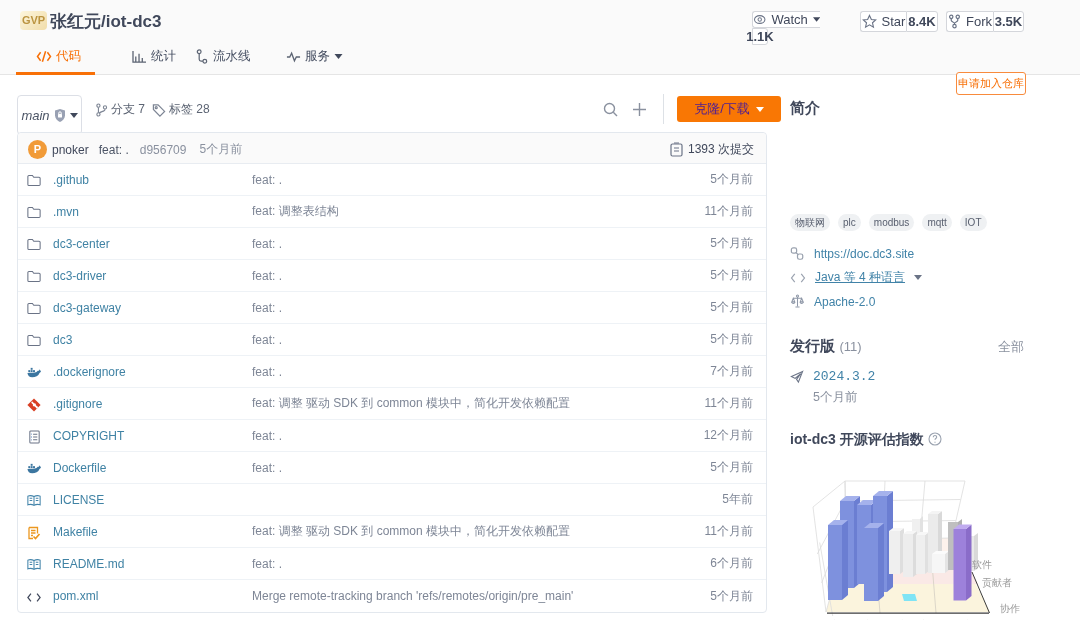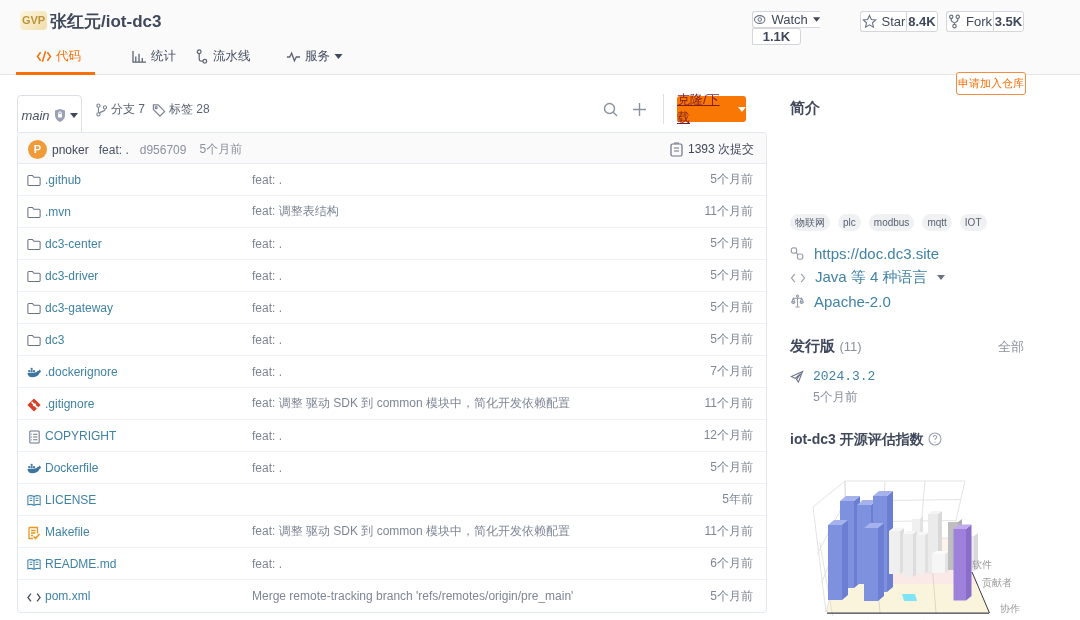--- a/index.html
+++ b/index.html
@@ -21,59 +21,59 @@
 .tab { position:absolute; top:48px; font-size:12.5px; color:#454e61; display:flex; align-items:center; gap:4px; }
 #tab1 { left:36px; color:#f87007; }
 #tabline { position:absolute; left:16px; top:72px; width:79px; height:3px; background:#f87007; }
 #applybtn { position:absolute; left:956px; top:44px; width:70px; height:23px; border:1px solid #f88b3d;
   border-radius:3px; color:#f87007; font-size:11px; text-align:center; line-height:21px; background:#fff; white-space:nowrap;margin-top:28px; }
 
 #branchbtn { position:absolute; left:17px; top:95px; width:65px; height:40px; border:1px solid #dcdfe6;
   border-radius:4px; background:#fff; display:flex; align-items:center; justify-content:center; gap:4px;
   font-size:13px; color:#4c5566;font-style:italic; }
 .toollink { position:absolute; top:101px; font-size:12px; color:#5c6473; display:flex; align-items:center; gap:4px; }
-#clonebtn { position:absolute; left:677px; top:96px; width:69px; height:26px; background:#f97704; border-radius:3px;
-  color:#7f1d1d; font-size:13px; display:flex; align-items:center; justify-content:center; gap:6px;text-decoration:underline; }
+#clonebtn { position:absolute; left:677px; top:96px; width:104px; height:26px; background:#f97704; border-radius:3px;
+  color:#4c1d95; font-size:13px; display:flex; align-items:center; justify-content:center; gap:6px; }
 #tooldiv { position:absolute; left:663px; top:94px; width:1px; height:30px; background:#dde1e6; }
 
 #panel { position:absolute; left:17px; top:132px; width:750px; border:1px solid #e3e8ee; border-radius:4px; background:#fff; }
 #commitbar { height:31px; padding-top:3px; background:#fafafa; border-bottom:1px solid #e8ecf1; border-radius:4px 4px 0 0;
   display:flex; align-items:center; font-size:12px; color:#40485b; position:relative; }
 #avatar { width:19px; height:19px; border-radius:50%; background:#f19b38; color:#fff; font-size:11px; font-weight:bold;
   text-align:center; line-height:19px; margin-left:10px; }
 .frow { height:32px; border-bottom:1px solid #eef2f6; display:flex; align-items:center; font-size:12px; position:relative; }
 .frow:last-child { border-bottom:none; }
 .fico { width:14px; height:16px; margin-left:9px; margin-top:2px; display:flex; align-items:center; justify-content:center; }
-.fname { color:#3f82a4; margin-left:4px; }
+.fname { color:#3f82a4; margin-left:12px; }
 .fmsg { position:absolute; left:234px; color:#7e8696; }
 .fdate { position:absolute; right:13px; color:#7e8696; }
 
 #side { position:absolute; left:790px; top:0; width:240px; height:620px; }
 #side > div, #side > h3 { position:absolute; left:0; }
 h3.sh { font-size:15px; font-weight:bold; color:#40485b; white-space:nowrap; }
 #desc { font-size:12px; line-height:16.2px; color:#545d6f; white-space:nowrap; }
 .pill { display:inline-block; background:#eff1f3; border-radius:9px; color:#596070; font-size:10px;
   height:17px; line-height:17px; padding:0 5px; margin-right:8px; }
-.slink { display:flex; align-items:center; gap:9px; font-size:15px; color:#4183a8; height:17px;}
+.slink { display:flex; align-items:center; gap:9px; font-size:12px; color:#4183a8; height:17px;}
 .gray { color:#8a919f; }
 svg { display:block; }
 </style>
 </head>
 <body>
 <div id="hdr">
   <div id="gvp">GVP</div>
   <div id="title">张红元/iot-dc3</div>
   <div class="btngrp" style="left:752px;flex-direction:column;">
     <span class="lab" style="width:68px;"><svg width="15" height="15" viewBox="0 0 16 16" fill="none" stroke="#6a7386" stroke-width="1.2">
           <ellipse cx="8" cy="8" rx="6.2" ry="4.6"></ellipse>
           <circle cx="8" cy="8" r="2"></circle>
         </svg>Watch <svg width="8" height="5" viewBox="0 0 8 5">
           <path d="M0 0h8L4 5z" fill="#40485b"></path>
         </svg></span>
-    <span class="cnt" style="width:49px;">1.1K</span>
+    <span class="cnt" style="width:16px;">1.1K</span>
   </div>
   <div class="btngrp" style="left:860px;">
     <span class="lab" style="width:46px;"><svg width="15" height="15" viewBox="0 0 16 16" fill="none" stroke="#6a7386" stroke-width="1.2">
           <path d="M8 1.5l2 4.3 4.6.5-3.4 3.1 1 4.6-4.2-2.4-4.2 2.4 1-4.6L1.4 6.3l4.6-.5z"></path>
         </svg>Star</span>
     <span class="cnt" style="width:32px;">8.4K</span>
   </div>
   <div class="btngrp" style="left:946px;">
     <span class="lab" style="width:47px;"><svg width="13" height="15" viewBox="0 0 14 16" fill="none" stroke="#6a7386" stroke-width="1.3">
           <circle cx="3.5" cy="3" r="1.8"></circle>
@@ -316,21 +316,21 @@
     <span class="pill">物联网</span><span class="pill">plc</span><span class="pill">modbus</span><span class="pill">mqtt</span><span class="pill">IOT</span>
   </div>
   <div class="slink" style="top:245px;">
       <svg width="15" height="14" viewBox="0 0 16 16" fill="none" stroke="#9aa2af" stroke-width="1.4">
         <rect x="1" y="1" width="6" height="6" rx="2"></rect>
         <rect x="8" y="8" width="6" height="6" rx="2"></rect>
         <path d="M6 6l3 3"></path>
       </svg>
       <span>https://doc.dc3.site</span>
     </div>
-  <div class="slink" style="top:269px;">
+  <div class="slink" style="top:269px;text-decoration:underline;">
       <svg width="16" height="12" viewBox="0 0 16 13" fill="none" stroke="#9aa2af" stroke-width="1.3">
         <path d="M4.5 2L1 6.5 4.5 11M11.5 2L15 6.5 11.5 11"></path>
       </svg>
       <span>Java 等 4 种语言</span>
     <svg width="8" height="5" viewBox="0 0 8 5">
         <path d="M0 0h8L4 5z" fill="#6a7386"></path>
       </svg>
     </div>
   <div class="slink" style="top:293px;">
       <svg width="15" height="15" viewBox="0 0 16 16" fill="none" stroke="#8f98a8" stroke-width="1.1">

